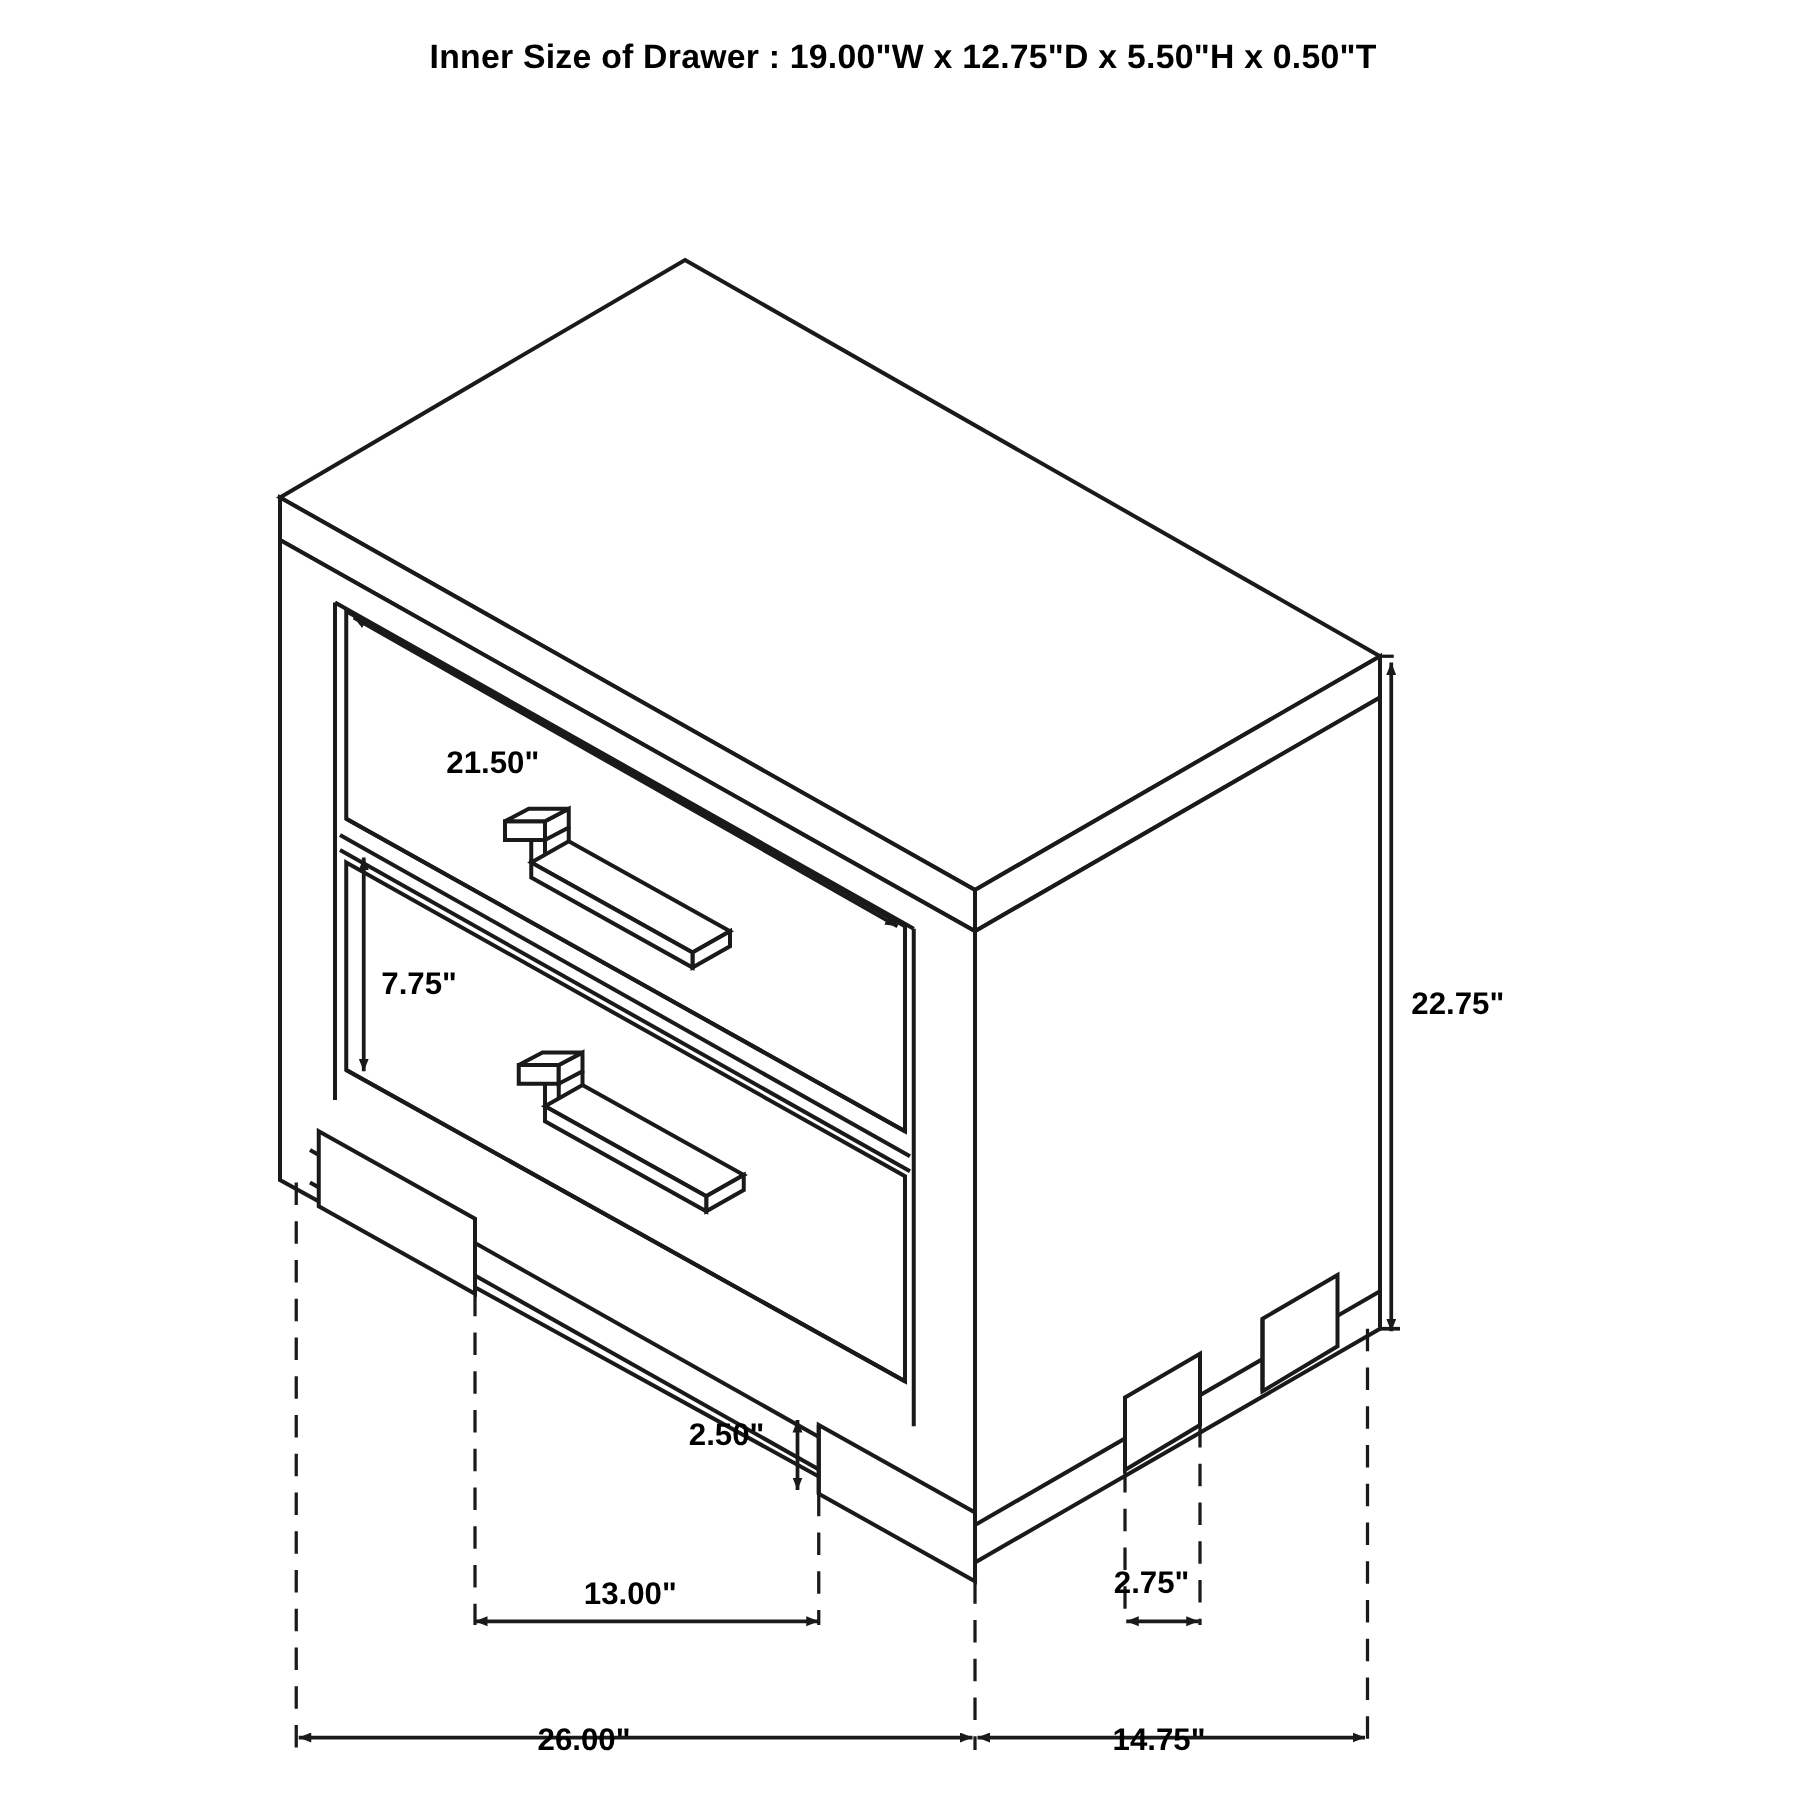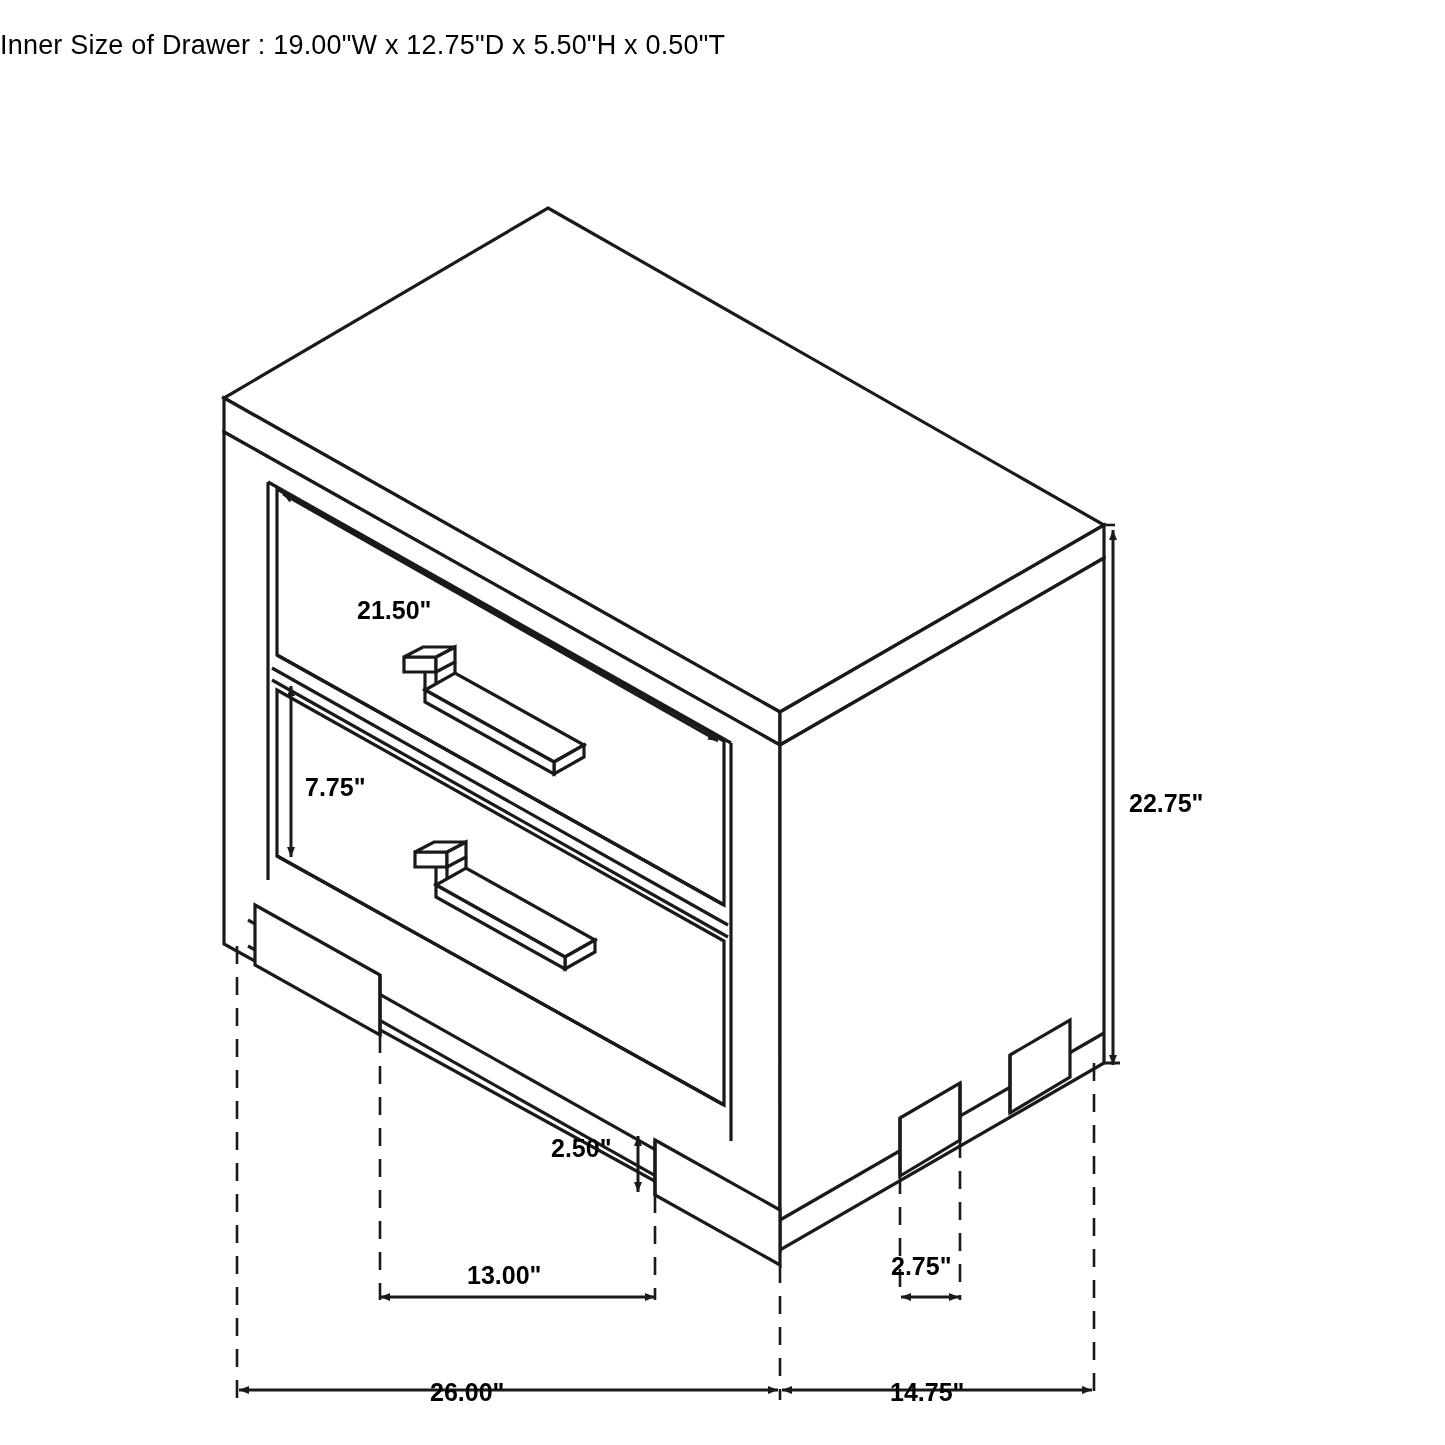--- a/index.html
+++ b/index.html
@@ -17,22 +17,23 @@
     position: relative;
     width: 1445px;
     height: 1445px;
     background: #ffffff;
   }
   #title {
     position: absolute;
     top: 30px;
     left: 0;
     width: 1445px;
+    text-align: center;
     font-size: 27px;
-    font-weight: normal;
+    font-weight: bold;
     color: #000000;
     letter-spacing: 0.2px;
   }
   svg#drawing {
     position: absolute;
     top: 0;
     left: 0;
     width: 1445px;
     height: 1445px;
   }

